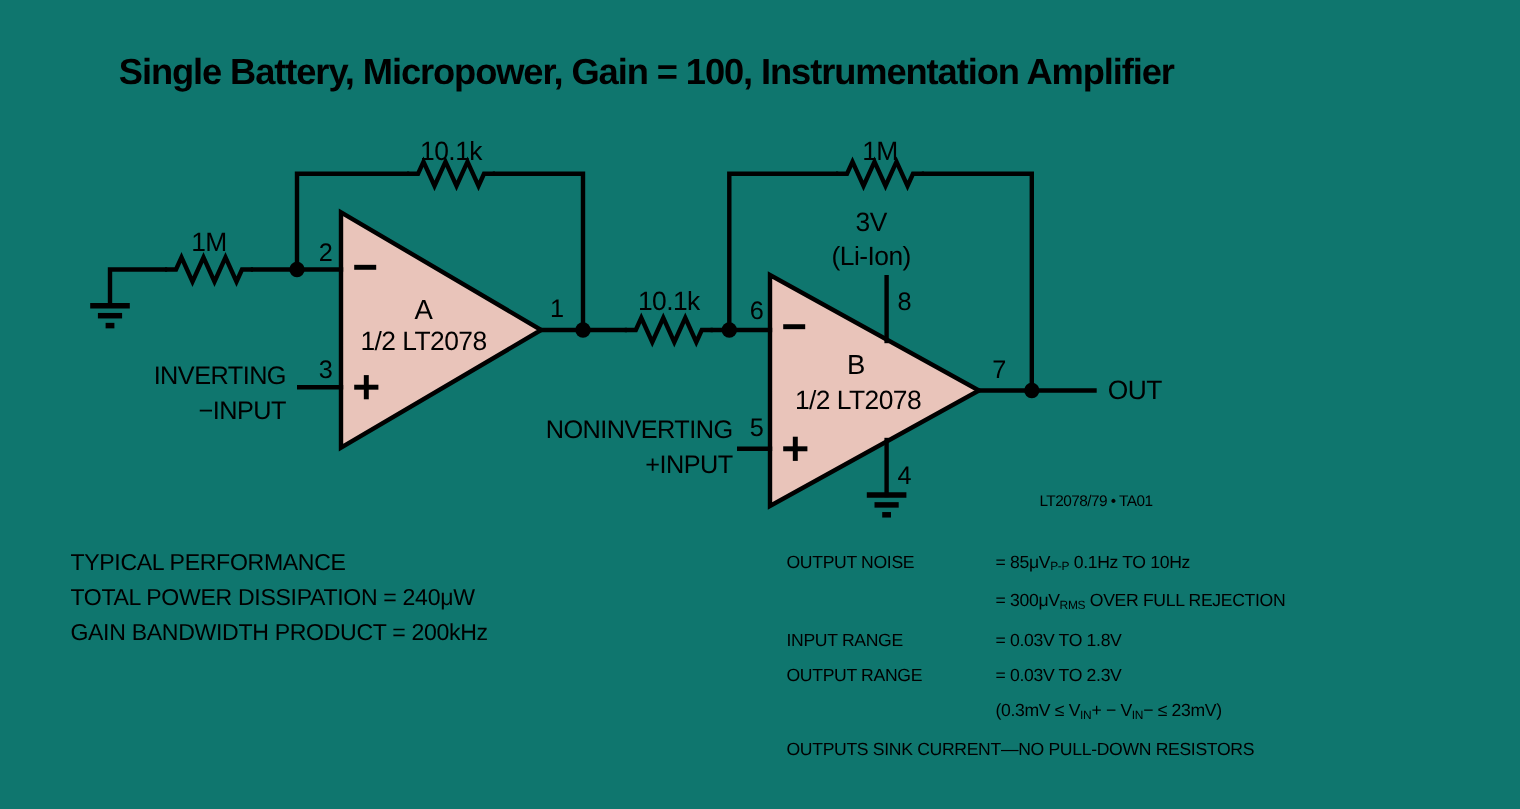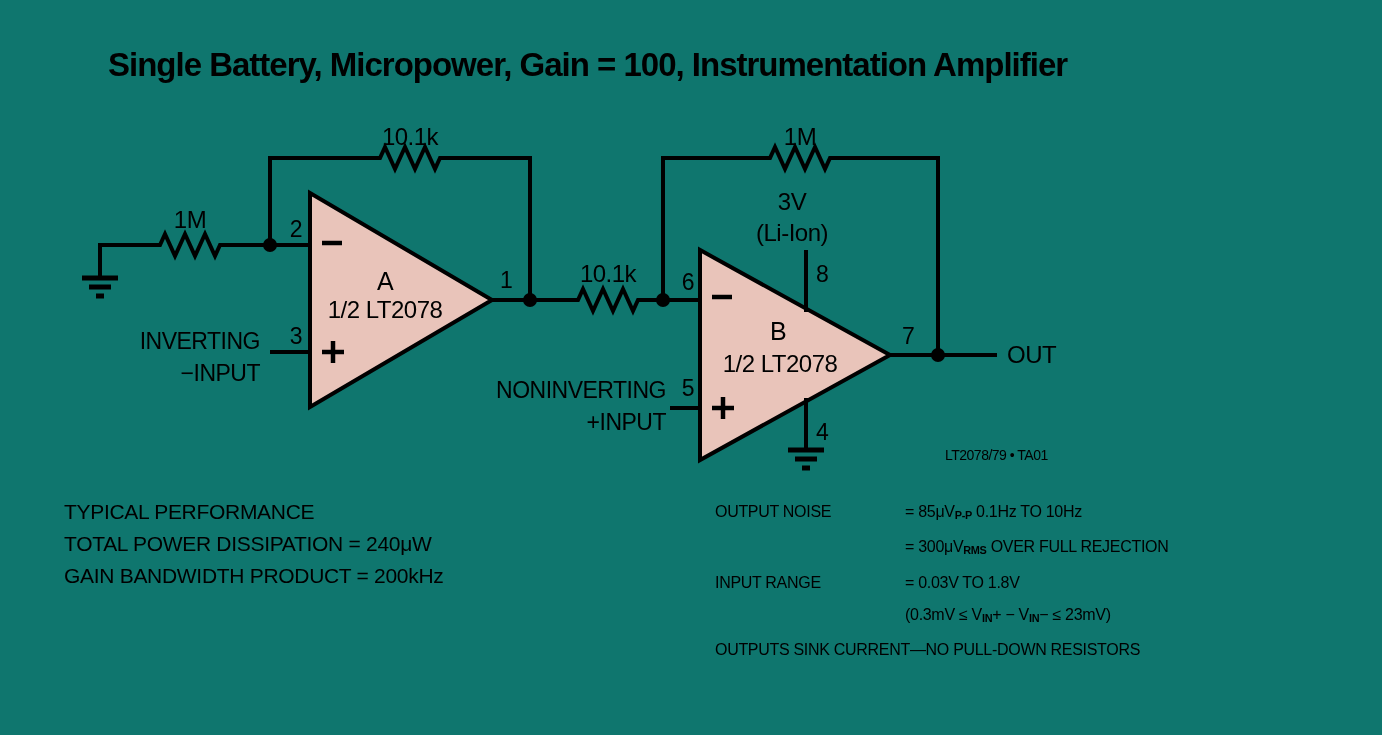--- a/index.html
+++ b/index.html
@@ -16,21 +16,21 @@
   .opamp { stroke:#000; stroke-width:4; stroke-linejoin:miter; }
   .dot { fill:#000; stroke:none; }
   .t24 { font-size:24px; }
   .t23 { font-size:23px; }
   .t25 { font-size:25px; }
   .t14 { font-size:14px; letter-spacing:0; }
   .specs-left { position:absolute; left:33px; top:496px; font-size:21px; line-height:32px; letter-spacing:-0.3px; white-space:nowrap;margin-left:31px; }
   .specs-right { position:absolute; left:715px; top:496px; font-size:16px; line-height:32px; letter-spacing:-0.3px; white-space:nowrap; }
   .spec-row { display:flex; }
   .spec-label { width:190px; flex:0 0 190px; }
-  .sub { font-size:0.68em; vertical-align:-0.22em;font-weight:bold; }
+  .sub { font-size:0.68em; vertical-align:-0.22em; }
 </style>
 </head>
 <body>
 
 <div class="page">
 
   <div class="title">Single Battery, Micropower, Gain = 100, Instrumentation Amplifier</div>
 
   <svg class="schematic" width="1382" height="735" viewBox="0 0 1382 735">
 
@@ -135,20 +135,24 @@
     <div class="spec-row">
       <span class="spec-label"></span>
       <span><span>= 300μV</span><span class="sub">RMS</span><span> OVER FULL REJECTION</span></span>
     </div>
 
     <div class="spec-row">
       <span class="spec-label">INPUT RANGE</span>
       <span>= 0.03V TO 1.8V</span>
     </div>
 
+    <div class="spec-row">
+      <span class="spec-label">OUTPUT RANGE</span>
+      <span>= 0.03V TO 2.3V</span>
+    </div>
 
     <div class="spec-row">
       <span class="spec-label"></span>
       <span><span>(0.3mV ≤ V</span><span class="sub">IN</span><span>+ − V</span><span class="sub">IN</span><span>− ≤ 23mV)</span></span>
     </div>
 
     <div class="spec-row">
       <span>OUTPUTS SINK CURRENT—NO PULL-DOWN RESISTORS</span>
     </div>
 

